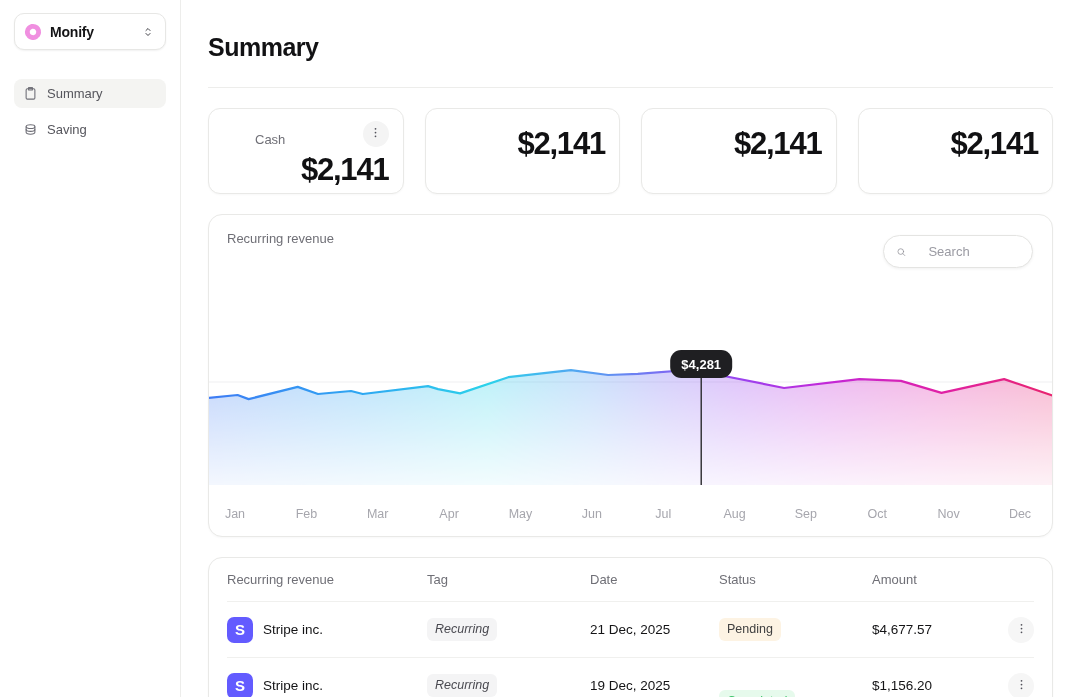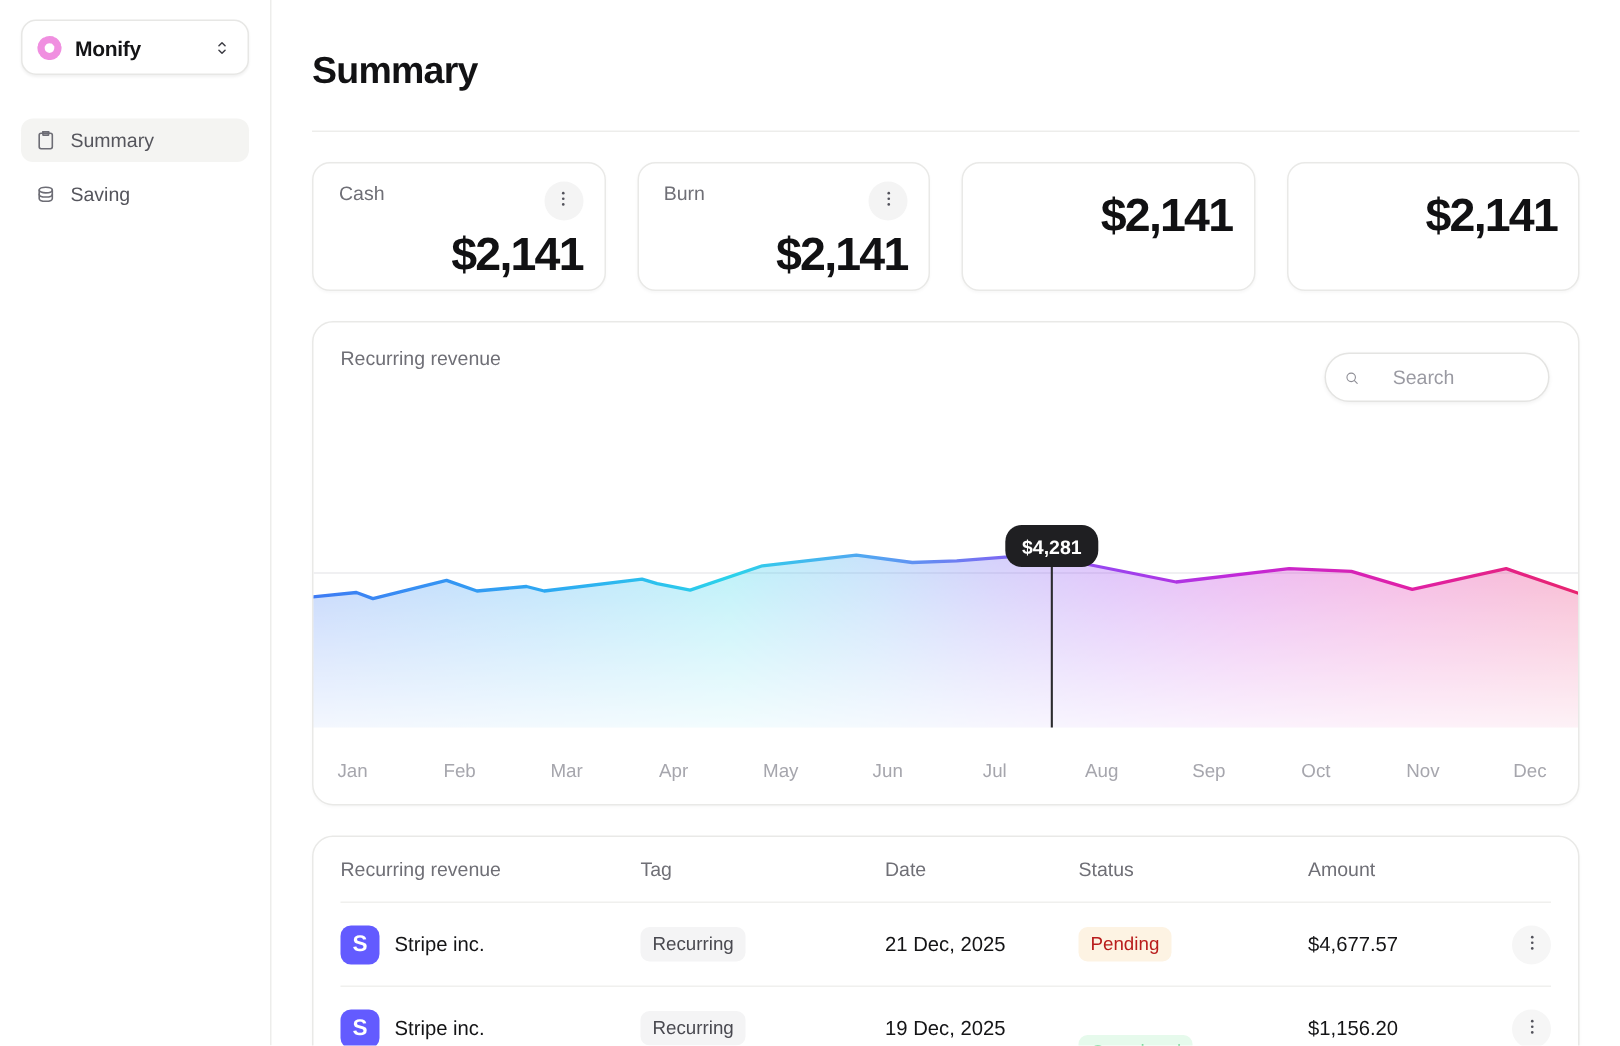--- a/index.html
+++ b/index.html
@@ -33,21 +33,21 @@
   
   main { flex:1; padding:33px 27px 0; }
   h1 { margin:0; font-size:25px; font-weight:700; letter-spacing:-.5px; color:#121214; }
   .rule { border:none; border-top:1px solid #ededeb; margin:25px 0 0; }
 
   .stats { display:grid; grid-template-columns:repeat(4,1fr); gap:21px; margin-top:20px; }
   .stat-card {
     height:86px; border:1px solid #e9e9e7; border-radius:12px; background:#fff;
     padding:12px 14px 0 17px; box-shadow:0 1px 2px rgba(16,16,16,.03);
   }
-  .stat-head { display:flex; justify-content:space-between; align-items:flex-start; }
+  .stat-head { display:flex; justify-content:space-between; align-items:flex-end;margin-left:29px; }
   .stat-label { font-size:13px; color:#6f6f76; }
   .kebab-btn {
     width:26px; height:26px; border-radius:50%; background:#f4f4f4; border:none;
     color:#52525b; display:flex; align-items:center; justify-content:center; cursor:pointer; padding:0;
   }
   .kebab-btn svg { width:15px; height:15px; }
   .stat-value { font-size:31px; font-weight:700; letter-spacing:-1.2px; margin-top:5px; color:#111113;text-align:right; }
 
   
   .chart-card {
@@ -76,21 +76,21 @@
   }
   .t-head, .t-row { display:grid; grid-template-columns:200px 163px 129px 153px 1fr 26px; align-items:center; }
   .t-head { height:44px; color:#6f6f76; font-size:13px; border-bottom:1px solid #f0f0ee; }
   .t-row { height:56px; border-bottom:1px solid #f0f0ee; font-size:13.5px; color:#141416; }
   .cell-name { display:flex; align-items:center; gap:10px; font-weight:500; }
   .s-logo {
     width:26px; height:26px; border-radius:7px; background:#635bff; color:#fff;
     font-weight:700; font-size:15px; display:flex; align-items:center; justify-content:center;
   }
   .pill { display:inline-block; border-radius:6px; padding:4px 8px; font-size:12.5px; line-height:1.2; }
-  .tag-pill { background:#f4f4f5; color:#494950; }
+  .tag-pill { background:#f4f4f5; color:#494950;font-style:italic; }
   .row-kebab { background:#f6f6f6; }
 </style>
 </head>
 <body>
 
 <div class="app">
 
   <aside>
     <button class="workspace">
       <span class="logo-ic">
@@ -146,30 +146,20 @@
                   <circle cx="12" cy="6" r="1.4"></circle>
                   <circle cx="12" cy="12" r="1.4"></circle>
                   <circle cx="12" cy="18" r="1.4"></circle>
                 </svg></span>
       </button>
     </div>
     <div class="stat-value">$2,141</div>
   </div>
 
   <div class="stat-card">
-    <div class="stat-head">
-      <span class="stat-label">Burn</span>
-      <button class="kebab-btn">
-        <span class="kebab-ic"><svg viewBox="0 0 24 24" fill="currentColor">
-                  <circle cx="12" cy="6" r="1.4"></circle>
-                  <circle cx="12" cy="12" r="1.4"></circle>
-                  <circle cx="12" cy="18" r="1.4"></circle>
-                </svg></span>
-      </button>
-    </div>
     <div class="stat-value">$2,141</div>
   </div>
 
   <div class="stat-card">
     <div class="stat-value">$2,141</div>
   </div>
 
   <div class="stat-card">
     <div class="stat-value">$2,141</div>
   </div>
@@ -240,21 +230,21 @@
         <span></span>
       </div>
       <div id="table-rows">
   <div class="t-row">
     <span class="cell-name">
       <span class="s-logo">S</span>
       <span class="row-name">Stripe inc.</span>
     </span>
     <span><span class="pill tag-pill">Recurring</span></span>
     <span class="row-date">21 Dec, 2025</span>
-    <span><span class="pill status-pill" style="color: #b91c1c; background: rgb(253, 243, 227);">Pending</span></span>
+    <span><span class="pill status-pill" style="color: #404040; background: rgb(253, 243, 227);">Pending</span></span>
     <span class="row-amount">$4,677.57</span>
     <button class="kebab-btn row-kebab">
       <span class="kebab-ic"><svg viewBox="0 0 24 24" fill="currentColor">
                   <circle cx="12" cy="6" r="1.4"></circle>
                   <circle cx="12" cy="12" r="1.4"></circle>
                   <circle cx="12" cy="18" r="1.4"></circle>
                 </svg></span>
     </button>
   </div>
 

